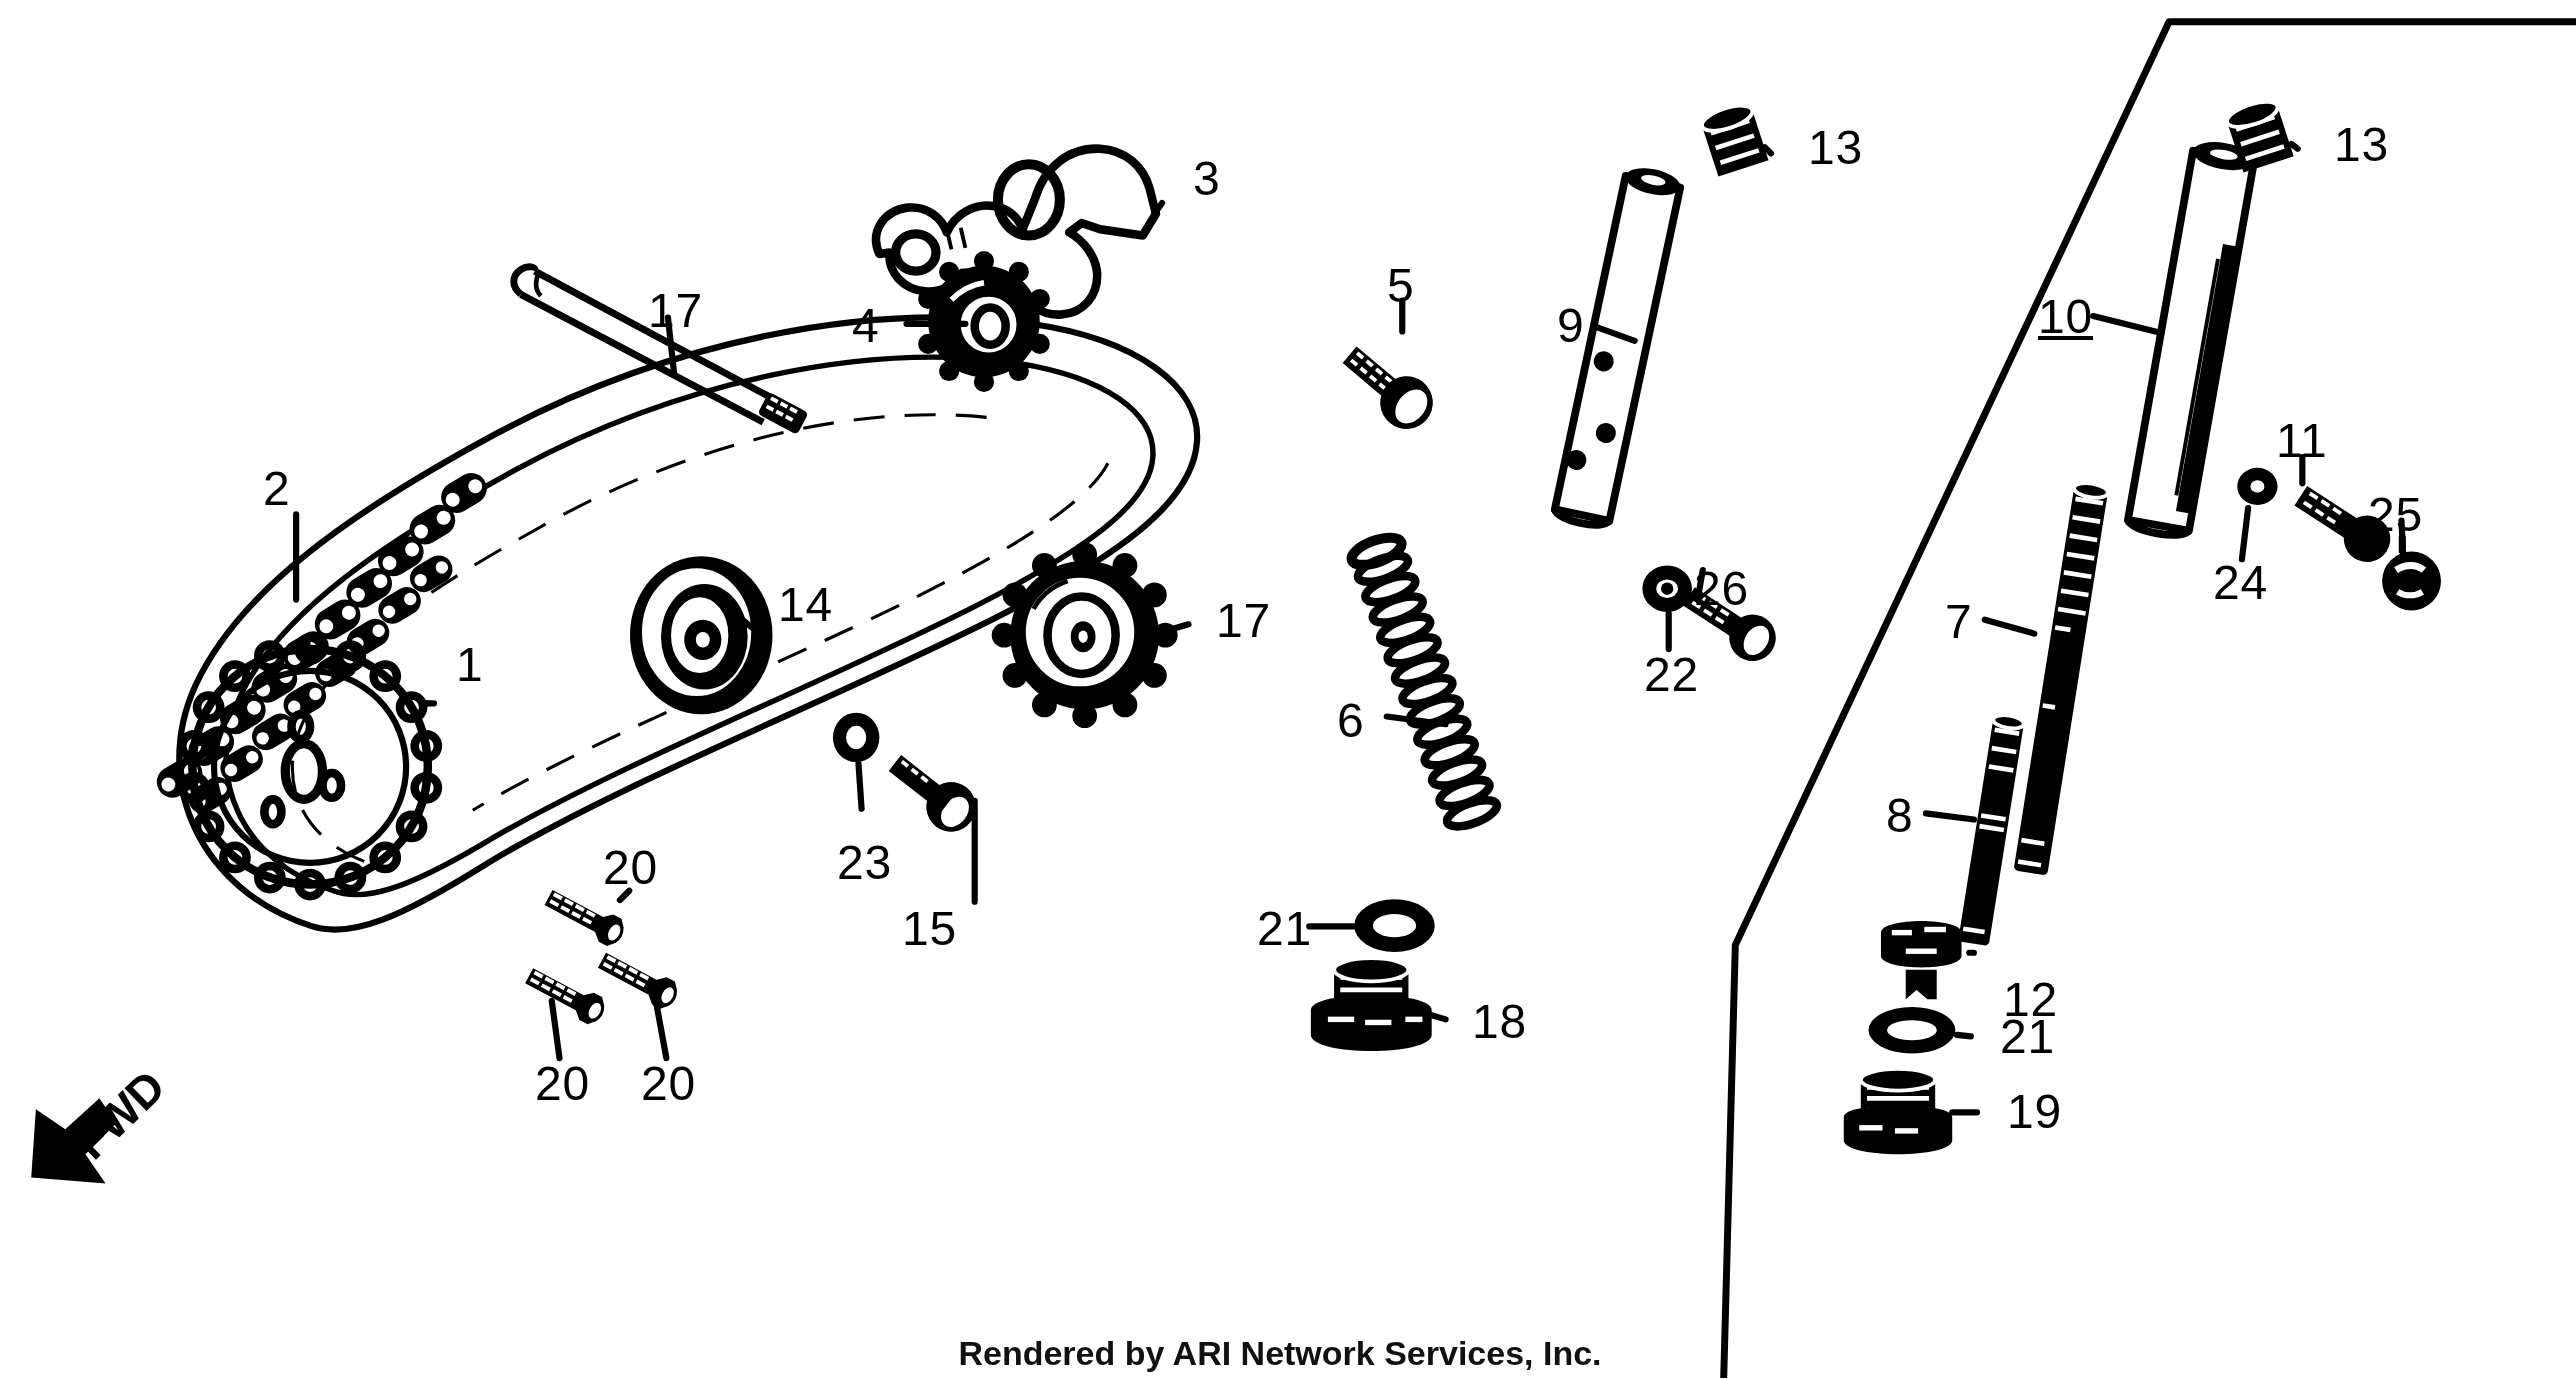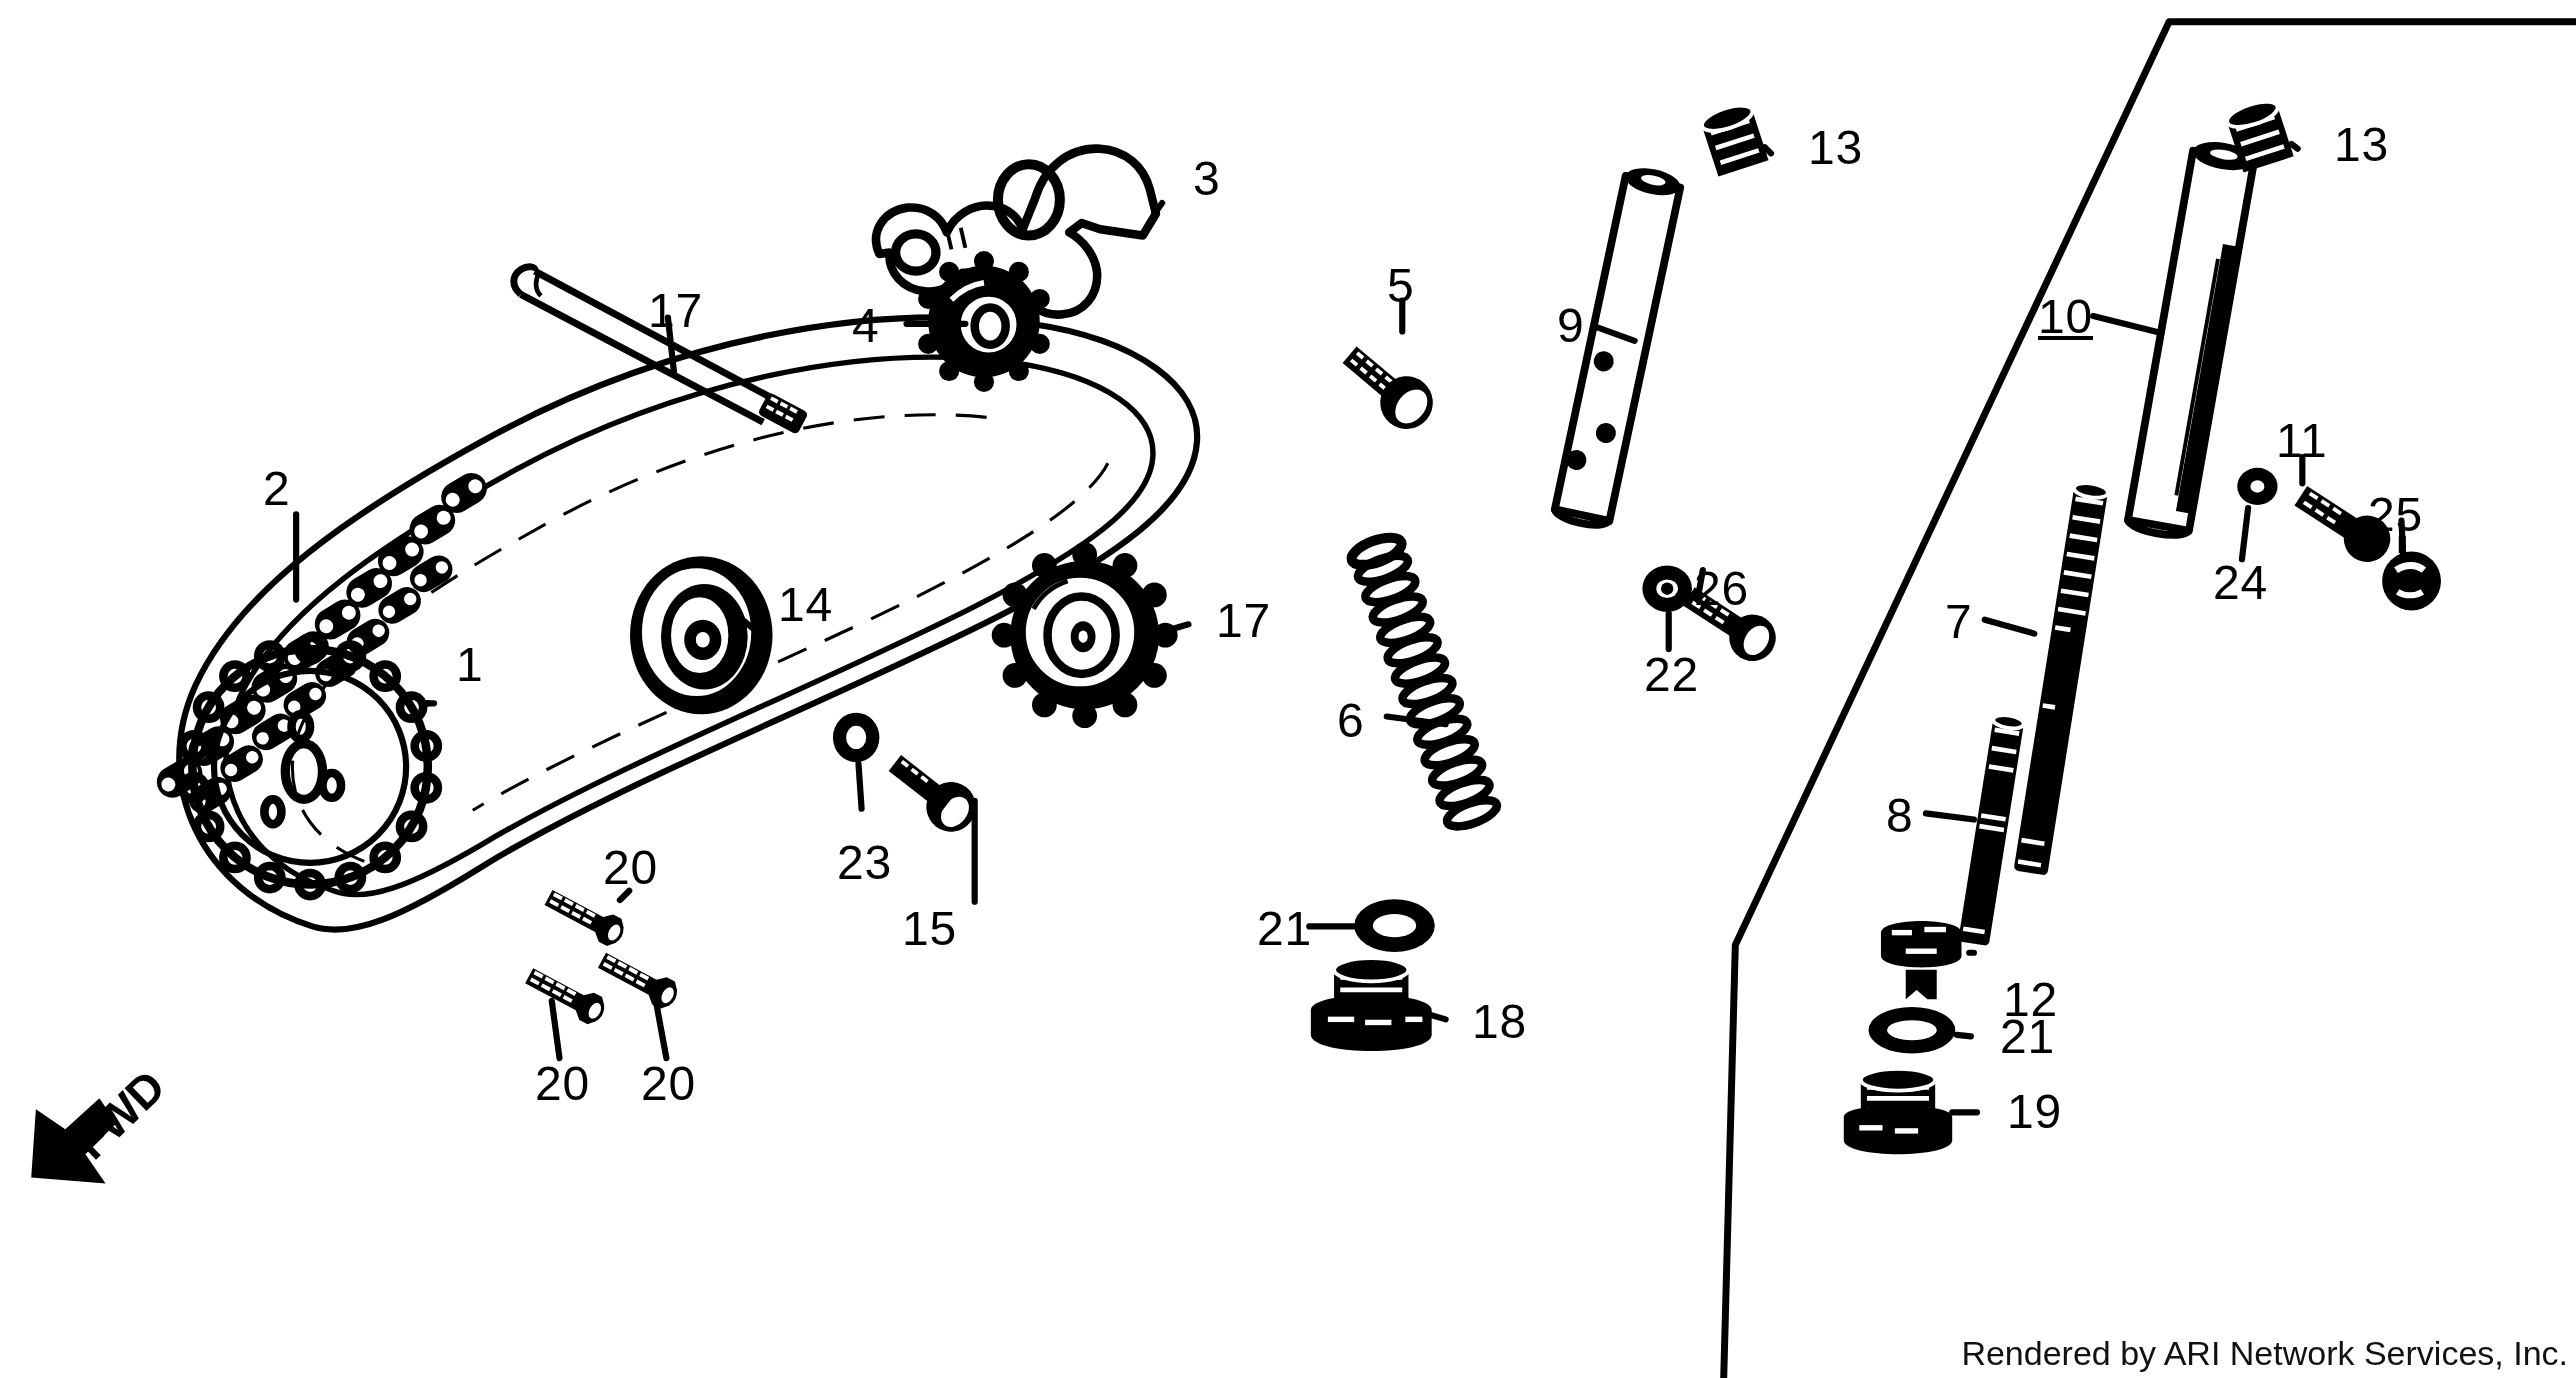--- a/index.html
+++ b/index.html
@@ -2,22 +2,22 @@
 <html style="font-size:12.4px"><head>
 <meta charset="utf-8">
 <style>
   html,body{margin:0;padding:0;background:#fff;}
   body{font-family:"Liberation Sans",sans-serif;}
   #stage{position:relative;width:2576px;height:1378px;background:#fff;overflow:hidden;}
   #art{position:absolute;left:0;top:0;width:2576px;height:1378px;}
   .callout{position:absolute;font-family:"Liberation Sans",sans-serif;font-weight:400;
            color:#000;line-height:1;white-space:nowrap;}
   .cnum{font-size:48px;letter-spacing:0.8px;}
-  #footer{position:absolute;left:0;right:8px;bottom:4.6px;text-align:right;
-          font-size:34px;color:#111;font-family:"Liberation Sans",sans-serif;}
+  #footer{position:absolute;left:0;right:16px;bottom:4.6px;text-align:center;
+          font-size:34px;color:#111;font-family:"Liberation Sans",sans-serif;font-weight:bold;}
   #fwdwrap{position:absolute;left:15.5px;top:1060px;width:194px;height:147px;}
   #fwdtxt{position:absolute;left:48px;top:71px;font-size:46px;font-weight:700;
           color:#000;transform:rotate(-44deg);transform-origin:0 0;letter-spacing:-0.8px;}
 </style>
 </head>
 <body>
 
 <div id="stage">
 
   <svg id="art" viewBox="0 0 3325 1779">

